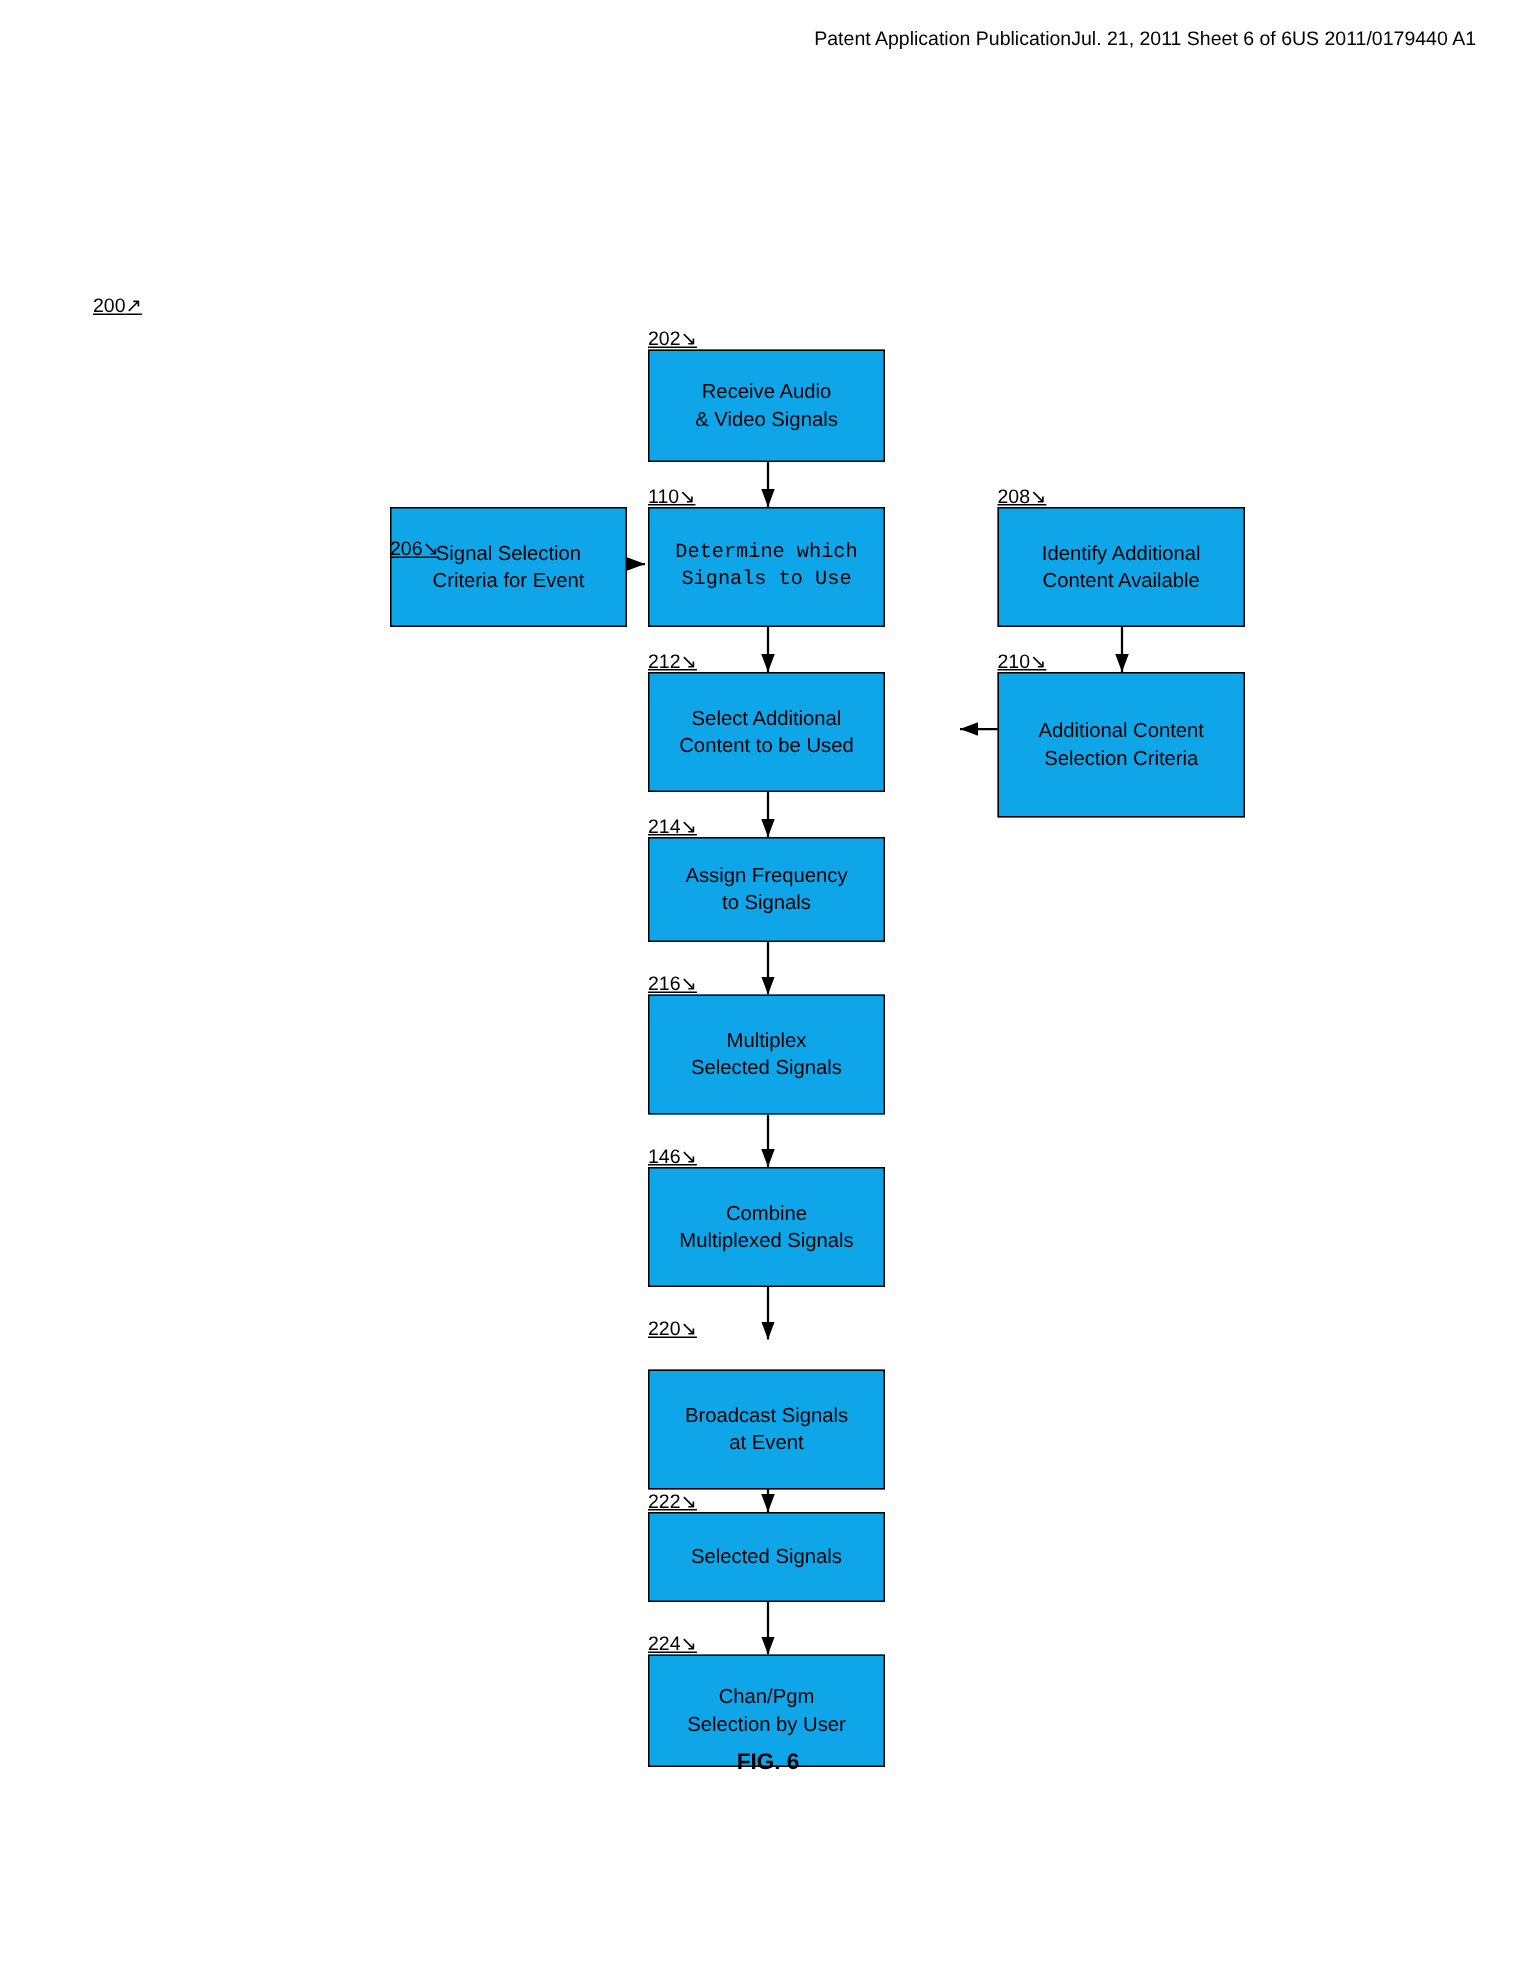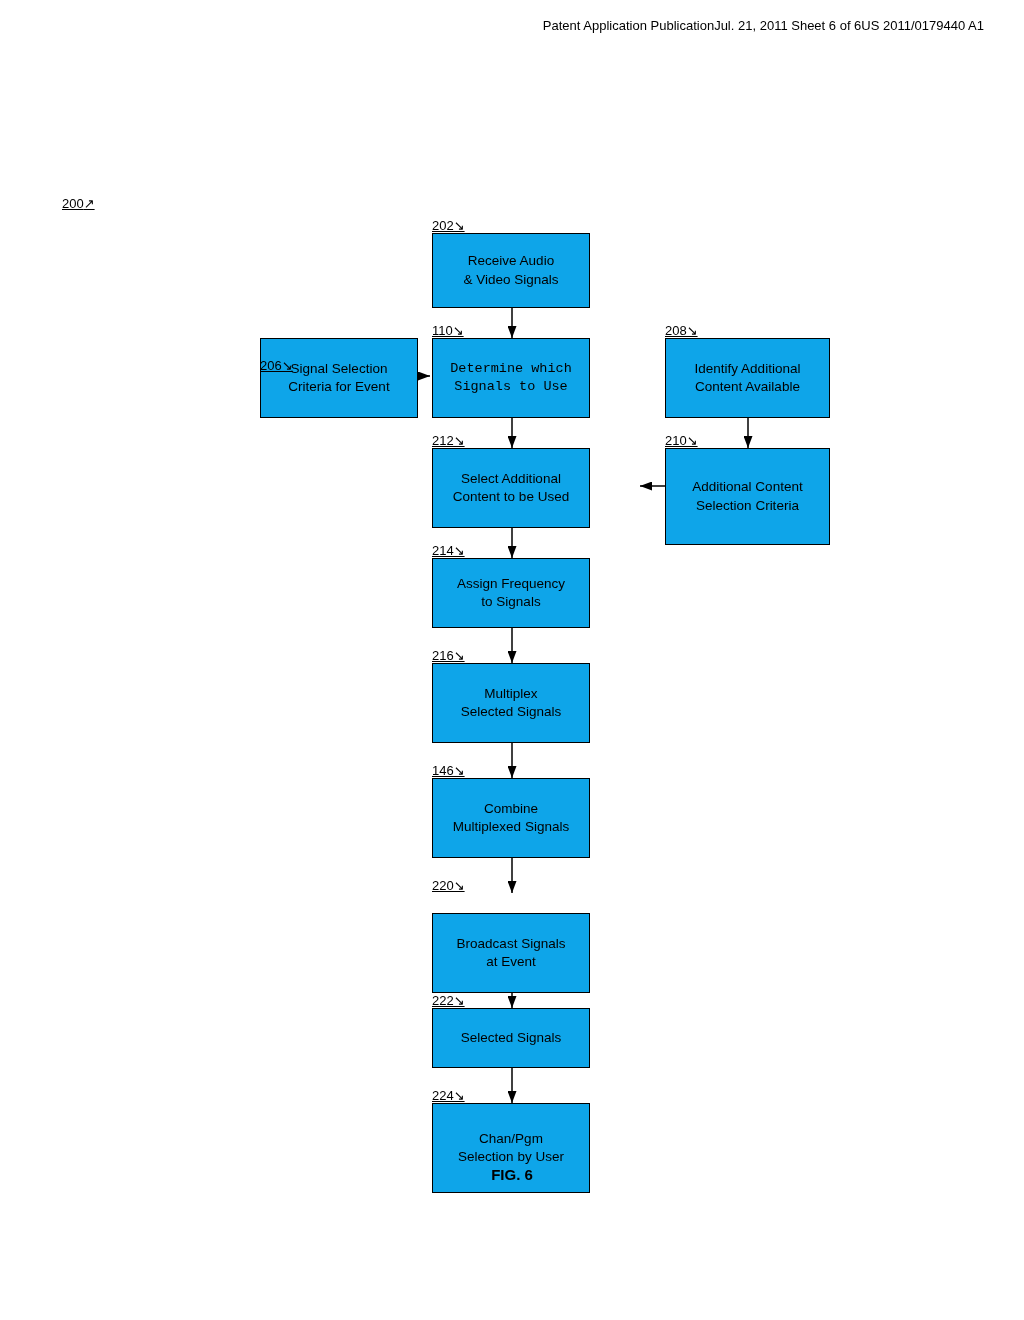--- a/index.html
+++ b/index.html
@@ -165,20 +165,20 @@
   <div class="flowbox" style="left:432px; top:830px; width:158px; height:80px;margin-top:20px;">
     <span>Broadcast Signals<br>at Event</span>
   </div>
   <div class="reflabel" style="left:432px; top:815px;">220↘</div>
 
   <div class="flowbox" style="left:432px; top:945px; width:158px; height:60px;">
     <span>Selected Signals</span>
   </div>
   <div class="reflabel" style="left:432px; top:930px;">222↘</div>
 
-  <div class="flowbox" style="left:432px; top:1040px; width:158px; height:90px;">
+  <div class="flowbox" style="left:432px; top:1040px; width:158px; height:75px;">
     <span>Chan/Pgm<br>Selection by User</span>
   </div>
   <div class="reflabel" style="left:432px; top:1025px;">224↘</div>
 
   <div class="fig-label">FIG. 6</div>
 
 </div>
 
 </body></html>

